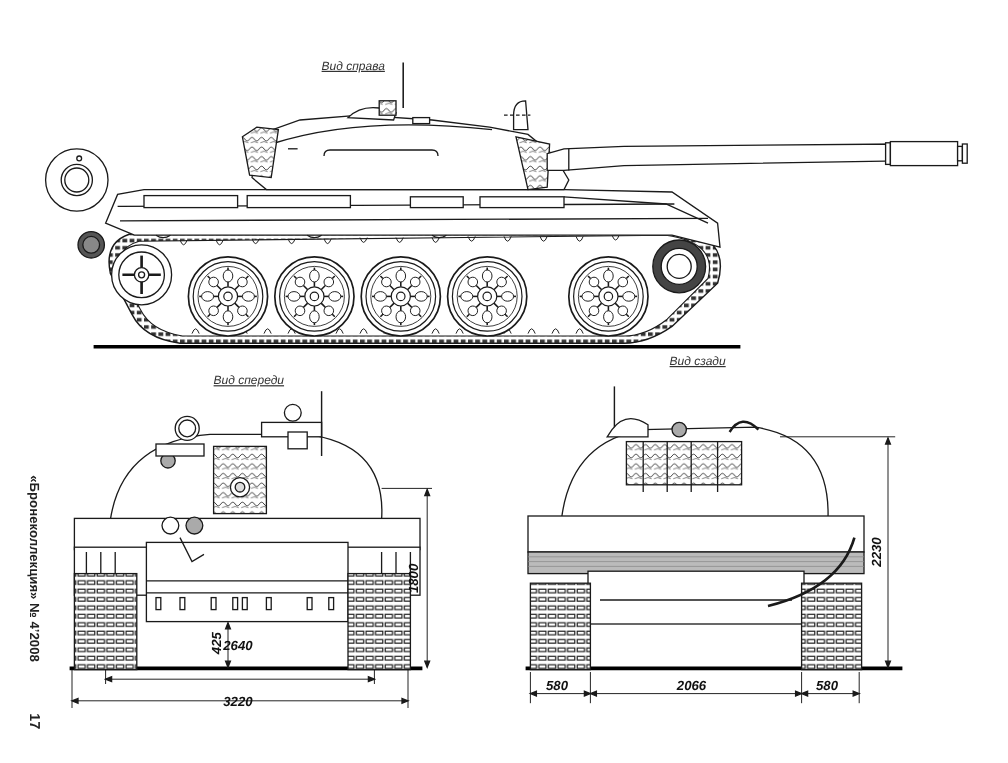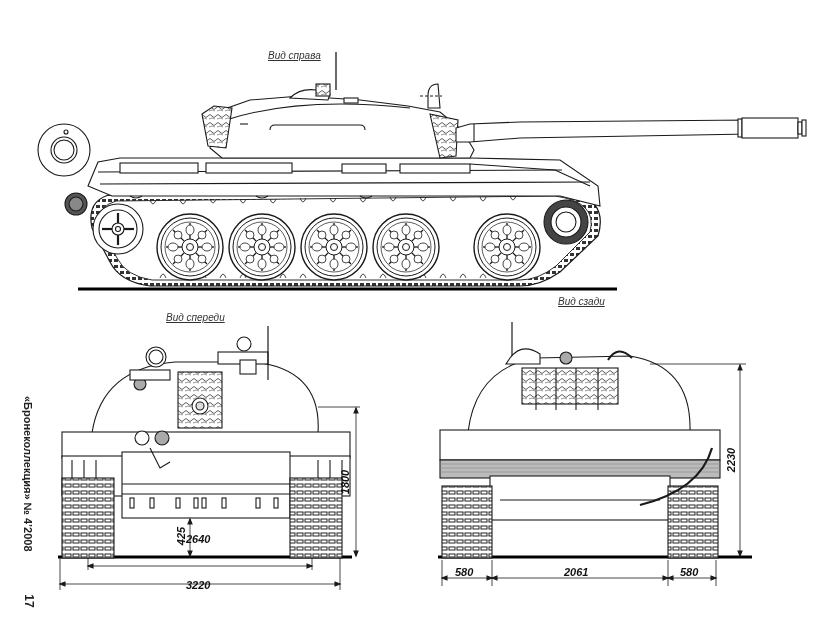--- a/index.html
+++ b/index.html
@@ -252,27 +252,27 @@
       <line x1="668" y1="560" x2="668" y2="586" stroke-width="0.8"></line>
       <line x1="716" y1="560" x2="716" y2="586" stroke-width="0.8"></line>
       <path d="M442 578 l5 -2 l0 4 z M492 578 l-5 -2 l0 4 z M492 578 l5 -2 l0 4 z M668 578 l-5 -2 l0 4 z M668 578 l5 -2 l0 4 z M716 578 l-5 -2 l0 4 z" fill="#1a1a1a"></path>
       <line x1="740" y1="365" x2="740" y2="556" stroke-width="0.8"></line>
       <line x1="650" y1="364" x2="746" y2="364" stroke-width="0.8"></line>
       <path d="M740 365 l-2 5 l4 0 z M740 556 l-2 -5 l4 0 z" fill="#1a1a1a"></path>
     </g>
   </svg>
 
   <div class="view-label" style="left:268px; top:50px;">Вид справа</div>
-  <div class="view-label" style="left:166px; top:312px;">Вид спереди</div>
+  <div class="view-label" style="left:178px; top:312px;">Вид спереди</div>
   <div class="view-label" style="left:558px; top:296px;">Вид сзади</div>
 
   <div class="dim" style="left:186px; top:533px;">2640</div>
   <div class="dim" style="left:186px; top:579px;text-align:center;">3220</div>
   <div class="dim vert" style="left:333px; top:476px;">1800</div>
   <div class="dim vert" style="left:172px; top:530px;">425</div>
   <div class="dim" style="left:455px; top:566px;">580</div>
-  <div class="dim" style="left:564px; top:566px;">2061</div>
+  <div class="dim" style="left:564px; top:566px;">2066</div>
   <div class="dim" style="left:680px; top:566px;">580</div>
   <div class="dim vert" style="left:719px; top:454px;">2230</div>
 
   <div class="margin-text">«Бронеколлекция» № 4’2008</div>
   <div class="page-num">17</div>
 </div>
 
 </body></html>

